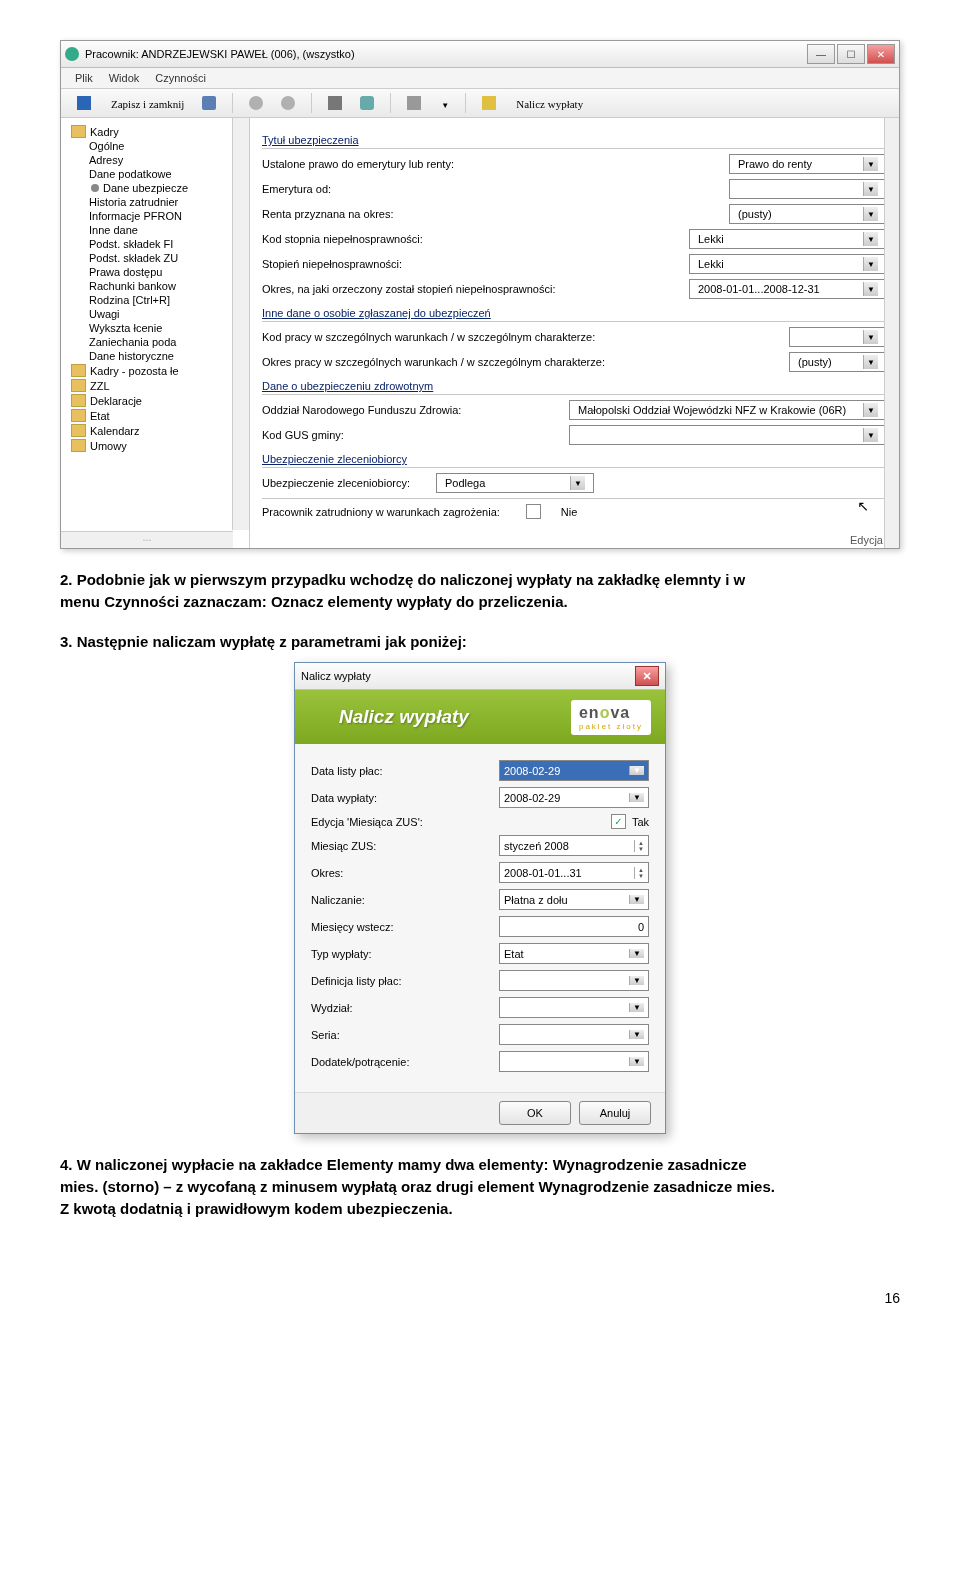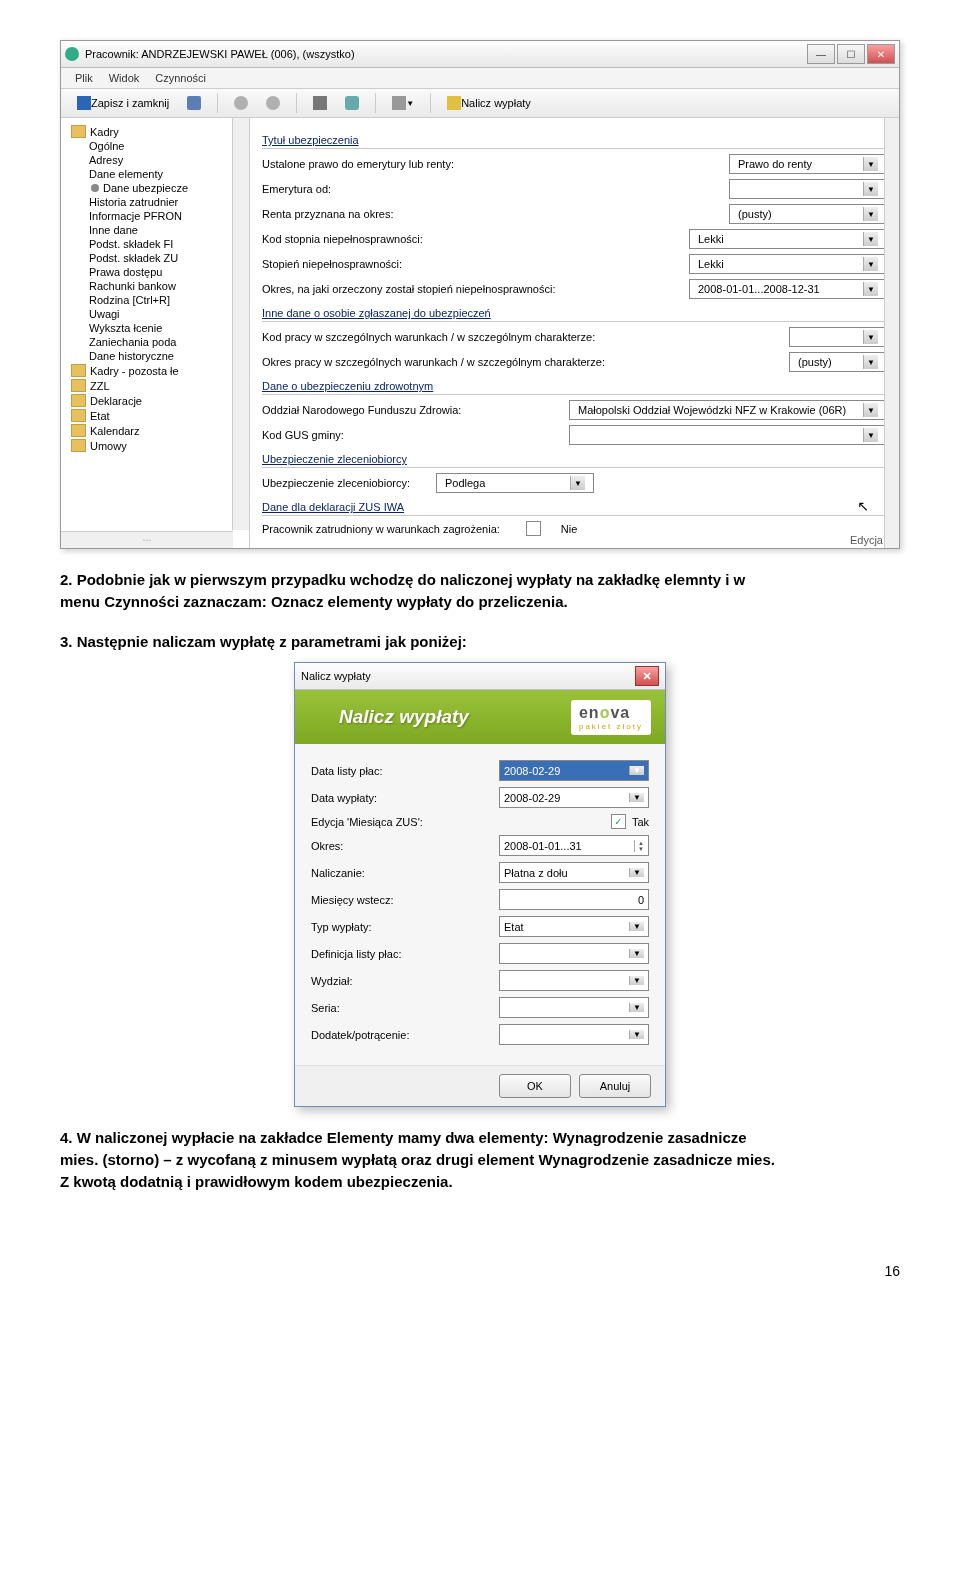--- a/index.html
+++ b/index.html
@@ -38,21 +38,21 @@
   }
   .win-btn.close { background:linear-gradient(#f8a0a0,#d05050); color:#fff; }
   .menubar {
     display:flex; gap:16px; padding:4px 14px; background:#f4f4f4; border-bottom:1px solid #ccc;
   }
   .menubar span { color:#333; }
   .toolbar {
     display:flex; align-items:center; gap:6px; padding:4px 10px;
     background:linear-gradient(#fafafa,#e9e9e9); border-bottom:1px solid #ccc;
   }
-  .tbtn { display:flex; align-items:center; gap:0; padding:2px 6px; }
+  .tbtn { display:flex; align-items:flex-end; gap:20px; padding:2px 6px;font-family:Liberation Serif, serif; }
   .tbtn.sep { border-left:1px solid #ccc; height:20px; width:0; padding:0; margin:0 4px; }
   .icon16 { width:14px; height:14px; display:inline-block; }
   .icon-save { background:#2a66b5; }
   .icon-disk { background:#5b7fb5; border-radius:2px; }
   .icon-arrow { background:#b0b0b0; border-radius:50%; }
   .icon-tool { background:#777; }
   .icon-db { background:#6aa; border-radius:3px; }
   .icon-print { background:#999; }
   .icon-star { background:#e0c040; }
   .main-split { display:flex; height:430px; }
@@ -186,21 +186,21 @@
             <span>Kadry</span>
           </li>
         <ul style="padding-left:18px;">
           <li>
               <span>Ogólne</span>
             </li>
           <li>
               <span>Adresy</span>
             </li>
           <li>
-              <span>Dane elementy</span>
+              <span>Dane podatkowe</span>
             </li>
           <li>
               <span class="dot-icon"></span>
               <span>Dane ubezpiecze</span>
             </li>
           <li>
               <span>Historia zatrudnier</span>
             </li>
           <li>
               <span>Informacje PFRON</span>
@@ -351,21 +351,20 @@
       <span class="group-title">Ubezpieczenie zleceniobiorcy</span>
       <div class="section-line"></div>
       <div class="form-row">
         <label>Ubezpieczenie zleceniobiorcy:</label>
         <div class="field" style="margin-left:20px;text-decoration:underline;"><div class="combobox" style="width:140px;">
               <span>Podlega</span>
               <span class="dd">▼</span>
             </div></div>
       </div>
 
-      <span class="group-title">Dane dla deklaracji ZUS IWA</span>
       <div class="section-line"></div>
       <div class="form-row">
         <label>Pracownik zatrudniony w warunkach zagrożenia:</label>
         <div style="margin-left:20px; display:flex; align-items:center; gap:20px;">
           <span class="checkbox-box"></span>
           <span>Nie</span>
         </div>
       </div>
 
       <span style="position:absolute; right:30px; top:380px; font-size:14px;">↖</span>
@@ -413,20 +412,29 @@
       <div class="dlg-row">
           <label>Edycja 'Miesiąca ZUS':</label>
         <div class="dlg-field">
             <div class="dlg-chk">
               <span class="chk-on">✓</span>
               <span>Tak</span>
             </div>
           </div>
         </div>
       <div class="dlg-row">
+          <label>Miesiąc ZUS:</label>
+        <div class="dlg-field">
+            <div class="dlg-input">
+              <span>styczeń 2008</span>
+              <span class="spn">▲<br>▼</span>
+            </div>
+          </div>
+        </div>
+      <div class="dlg-row">
           <label>Okres:</label>
         <div class="dlg-field">
             <div class="dlg-input">
               <span>2008-01-01...31</span>
               <span class="spn">▲<br>▼</span>
             </div>
           </div>
         </div>
       <div class="dlg-row">
           <label>Naliczanie:</label>

